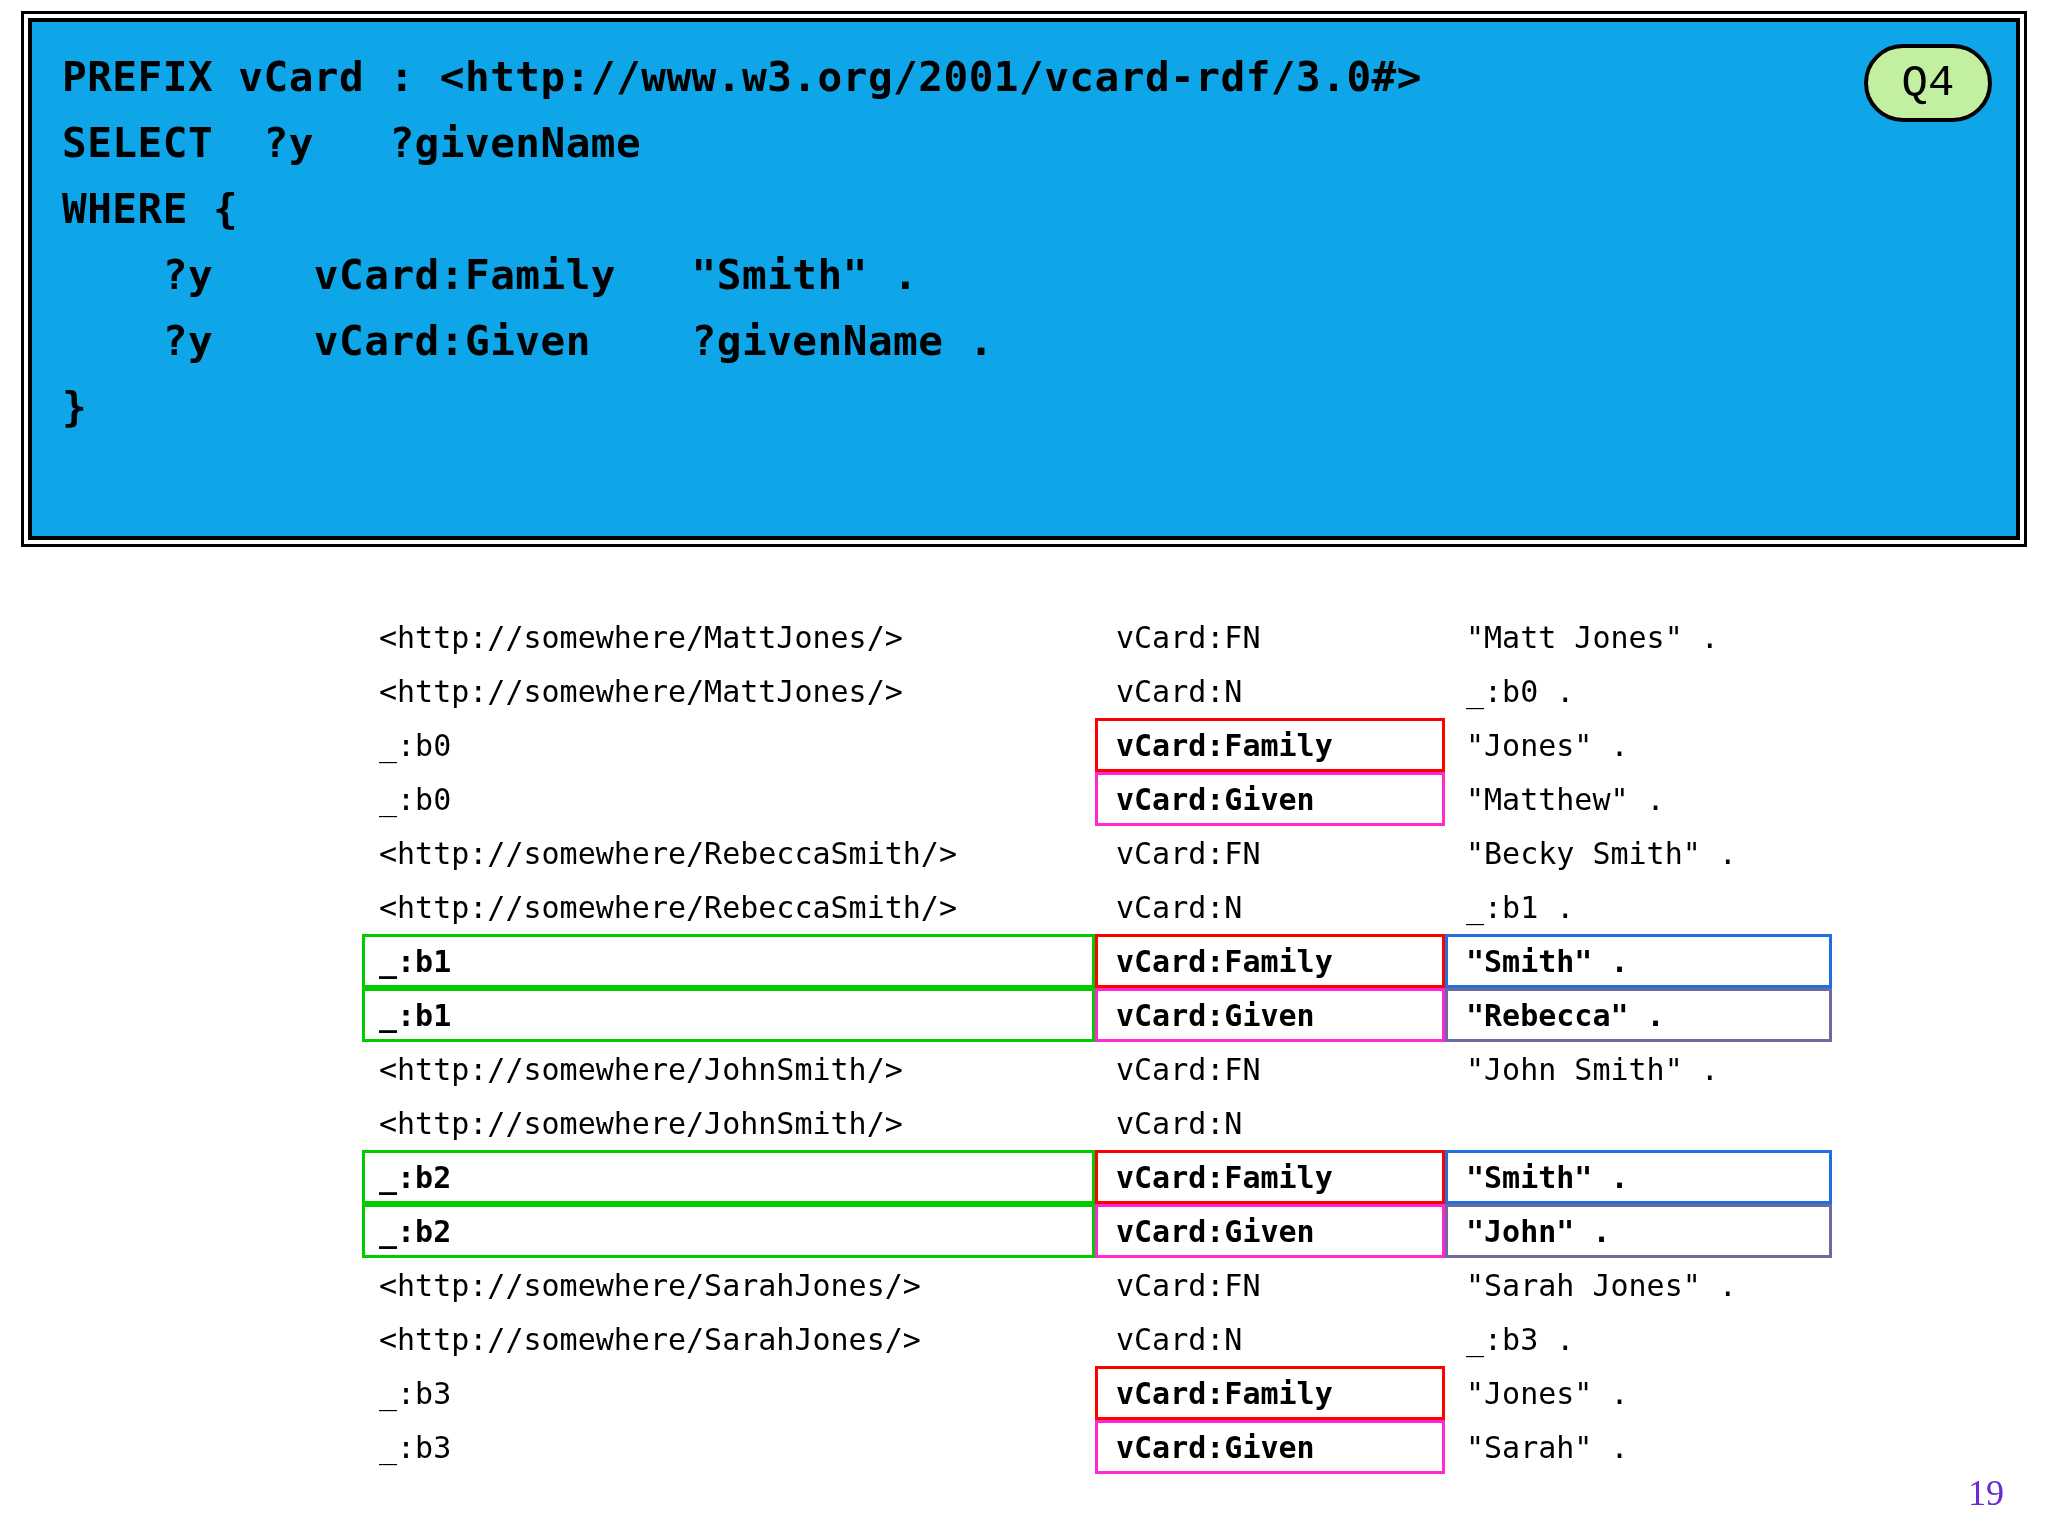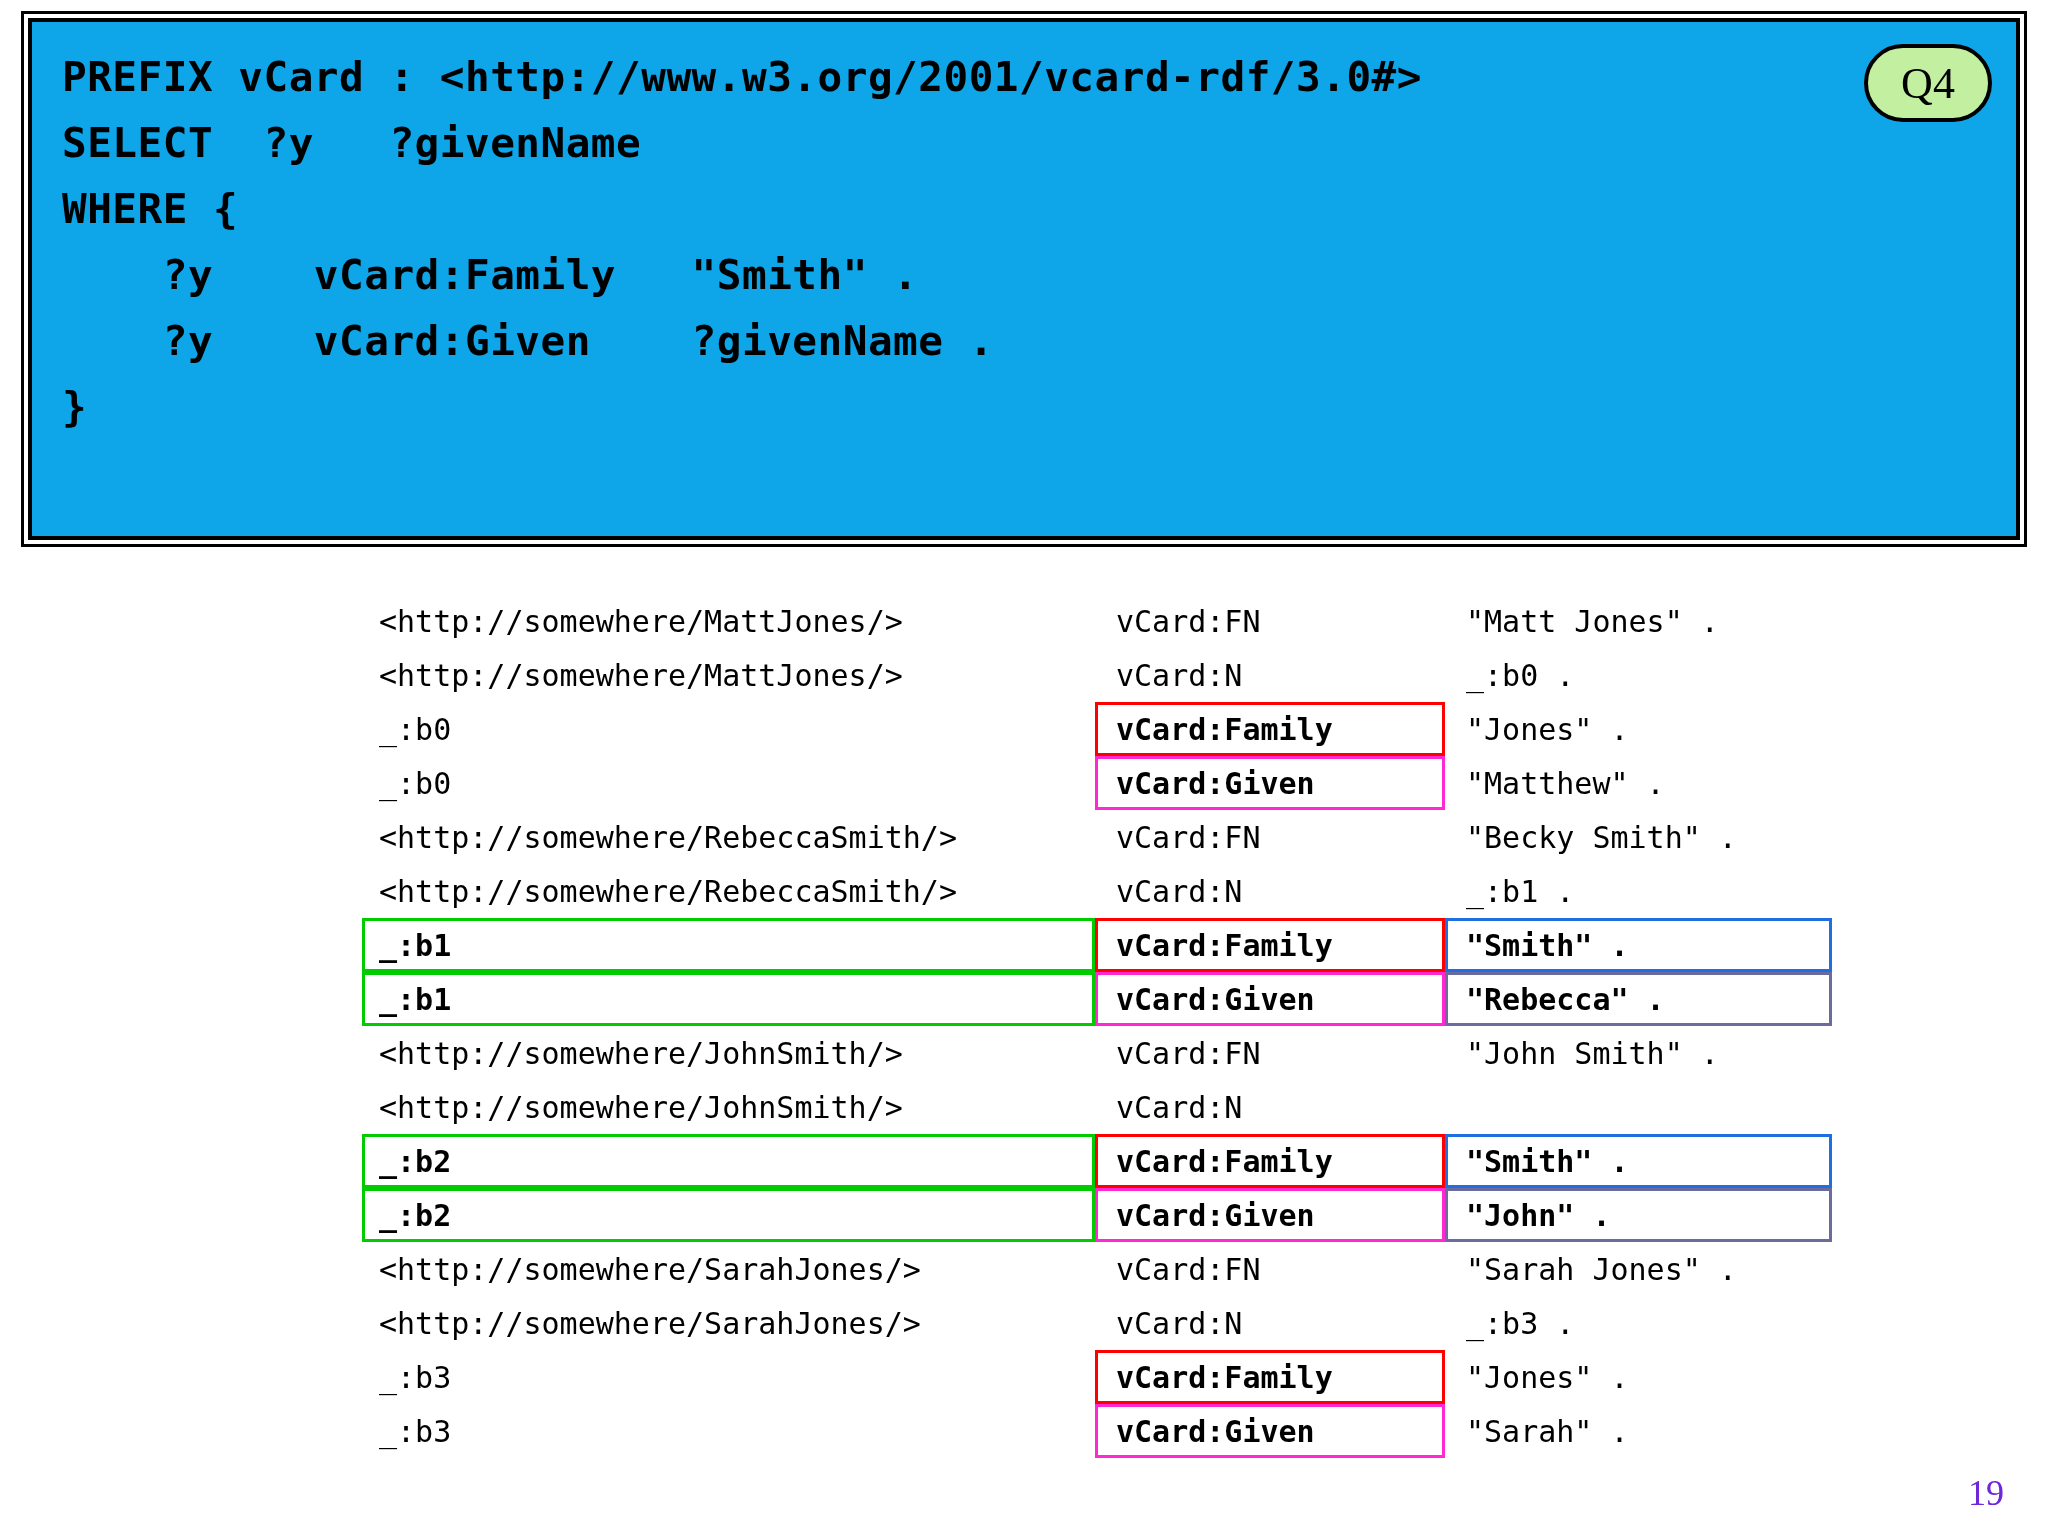--- a/index.html
+++ b/index.html
@@ -44,31 +44,31 @@
     right: 24px;
     top: 22px;
     width: 128px;
     height: 78px;
     background: #c3f0a0;
     border: 4px solid #000000;
     border-radius: 40px;
     display: flex;
     align-items: center;
     justify-content: center;
-    font-family: Liberation Serif, serif;
+    font-family: Liberation Mono, monospace;
     font-size: 44px;
     color: #000000;
     box-sizing: border-box;
   }
 
   
   #triples {
     position: absolute;
     left: 362px;
-    top: 594px;
+    top: 610px;
     width: 1470px;
   }
   .triple-row {
     display: flex;
     height: 54px;
     align-items: stretch;
     position: relative;
   }
   .cell {
     box-sizing: border-box;

